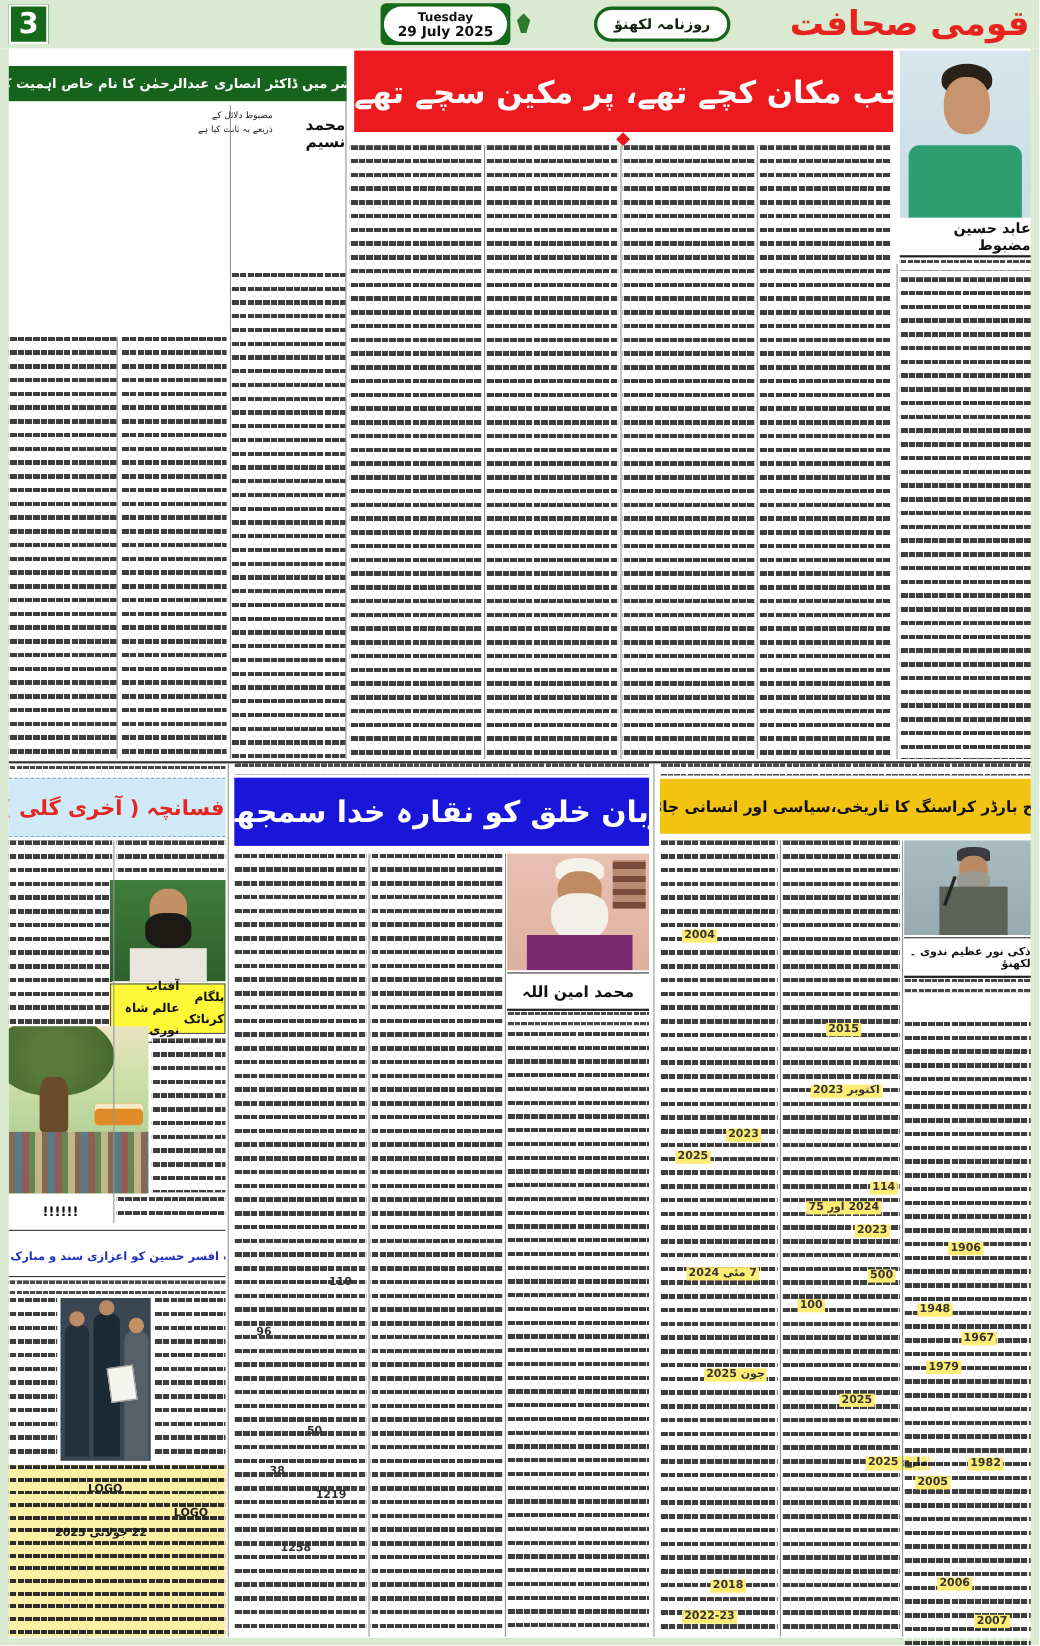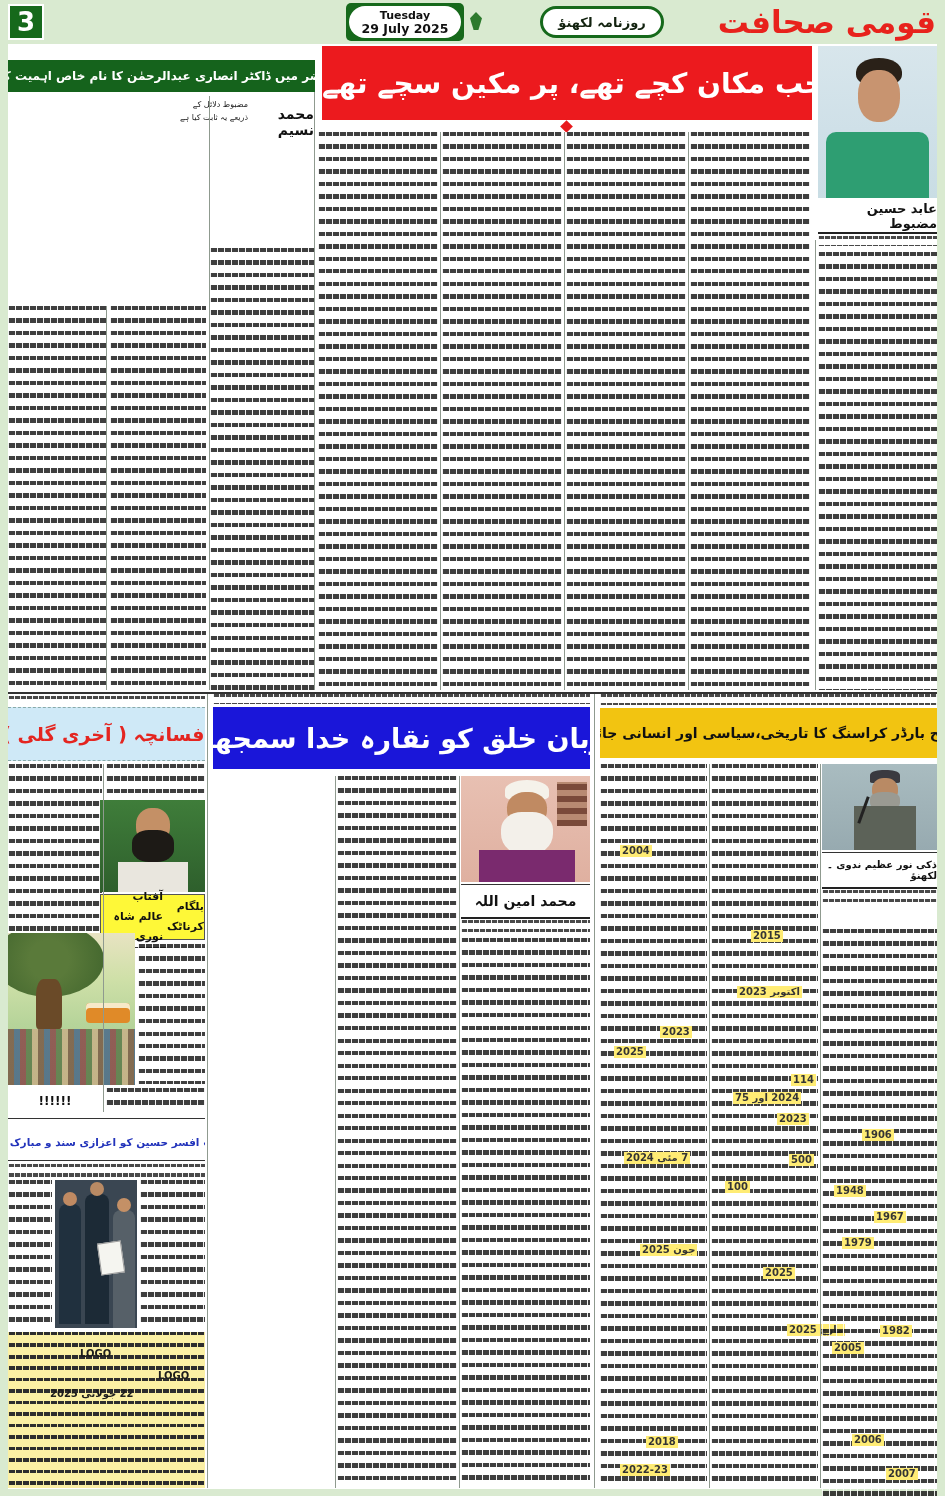--- a/index.html
+++ b/index.html
@@ -163,20 +163,28 @@
       <span class="chip plain" style="top: 16px; left: 70px;">LOGO</span>
       <span class="chip plain" style="top: 38px; left: 148px;">LOGO</span>
       <span class="chip plain" style="top: 56px; left: 40px;">22 جولائی 2025</span>
     </div>
 
   <div class="vrule" style="left:207px;top:694px;height:794px;"></div>
   <div class="ut small" style="left:213px;top:694px;width:377px;height:10px;"></div>
   <div class="banner" style="left:213px;top:707px;width:377px;height:62px;background:#1a16d9;color:#fff;font-size:27px;">
     <span>زبان خلق کو نقارہ خدا سمجھو</span>
   </div>
+  <div class="ut" style="left:213px;top:776px;width:120px;height:712px;">
+      <span class="chip plain" style="top: 384px; left: 84px;">110</span>
+      <span class="chip plain" style="top: 430px; left: 18px;">96</span>
+      <span class="chip plain" style="top: 520px; left: 64px;">50</span>
+      <span class="chip plain" style="top: 556px; left: 30px;">38</span>
+      <span class="chip plain" style="top: 578px; left: 72px;">1219</span>
+      <span class="chip plain" style="top: 626px; left: 40px;">1258</span>
+    </div>
   <div class="ut" style="left:337px;top:776px;width:120px;height:712px;"></div>
   <div class="abs" style="left:461px;top:776px;width:129px;height:106px;background:linear-gradient(180deg,#e8c0b2,#dfb0a0);overflow:hidden;">
     <div class="abs" style="left:96px;top:6px;width:30px;height:44px;background:repeating-linear-gradient(0deg,#7a4a3a 0 6px,#b88a72 6px 12px);"></div>
     <div class="abs" style="left:44px;top:4px;width:44px;height:20px;background:#f5f2ea;border-radius:50% 50% 20% 20%;"></div>
     <div class="abs" style="left:46px;top:16px;width:40px;height:34px;background:#c08a62;border-radius:45%;"></div>
     <div class="abs" style="left:40px;top:36px;width:52px;height:44px;background:#f3f0ea;border-radius:40% 40% 50% 50%;"></div>
     <div class="abs" style="left:18px;top:74px;width:96px;height:32px;background:#7a2a6e;"></div>
   </div>
   <div class="photocap" style="left:461px;top:884px;width:129px;height:32px;font-size:14px;border-top:1px solid #333;">
     <span>محمد امین اللہ</span>

